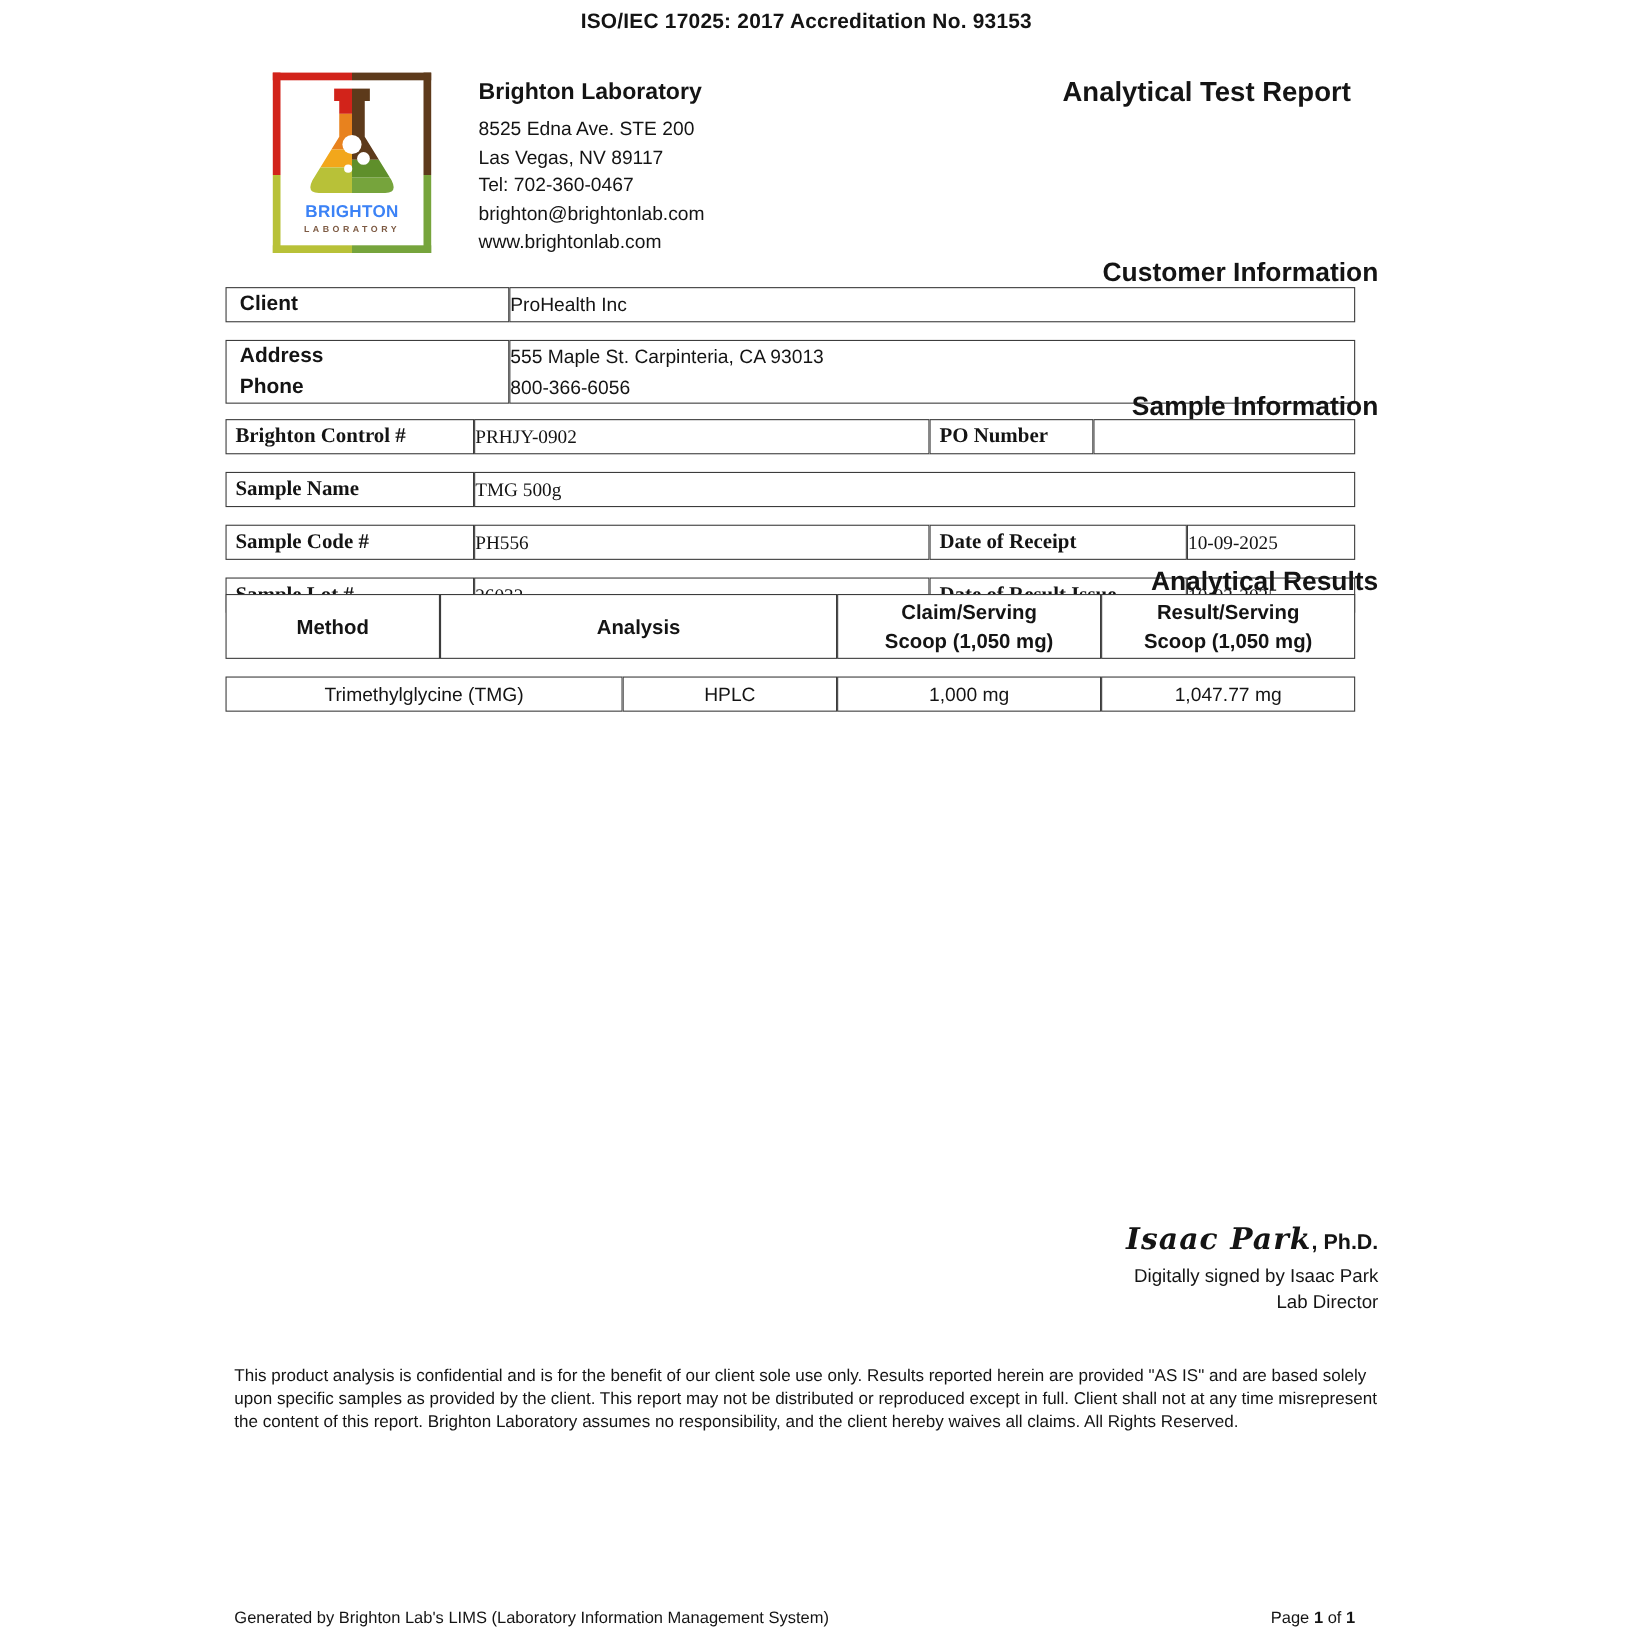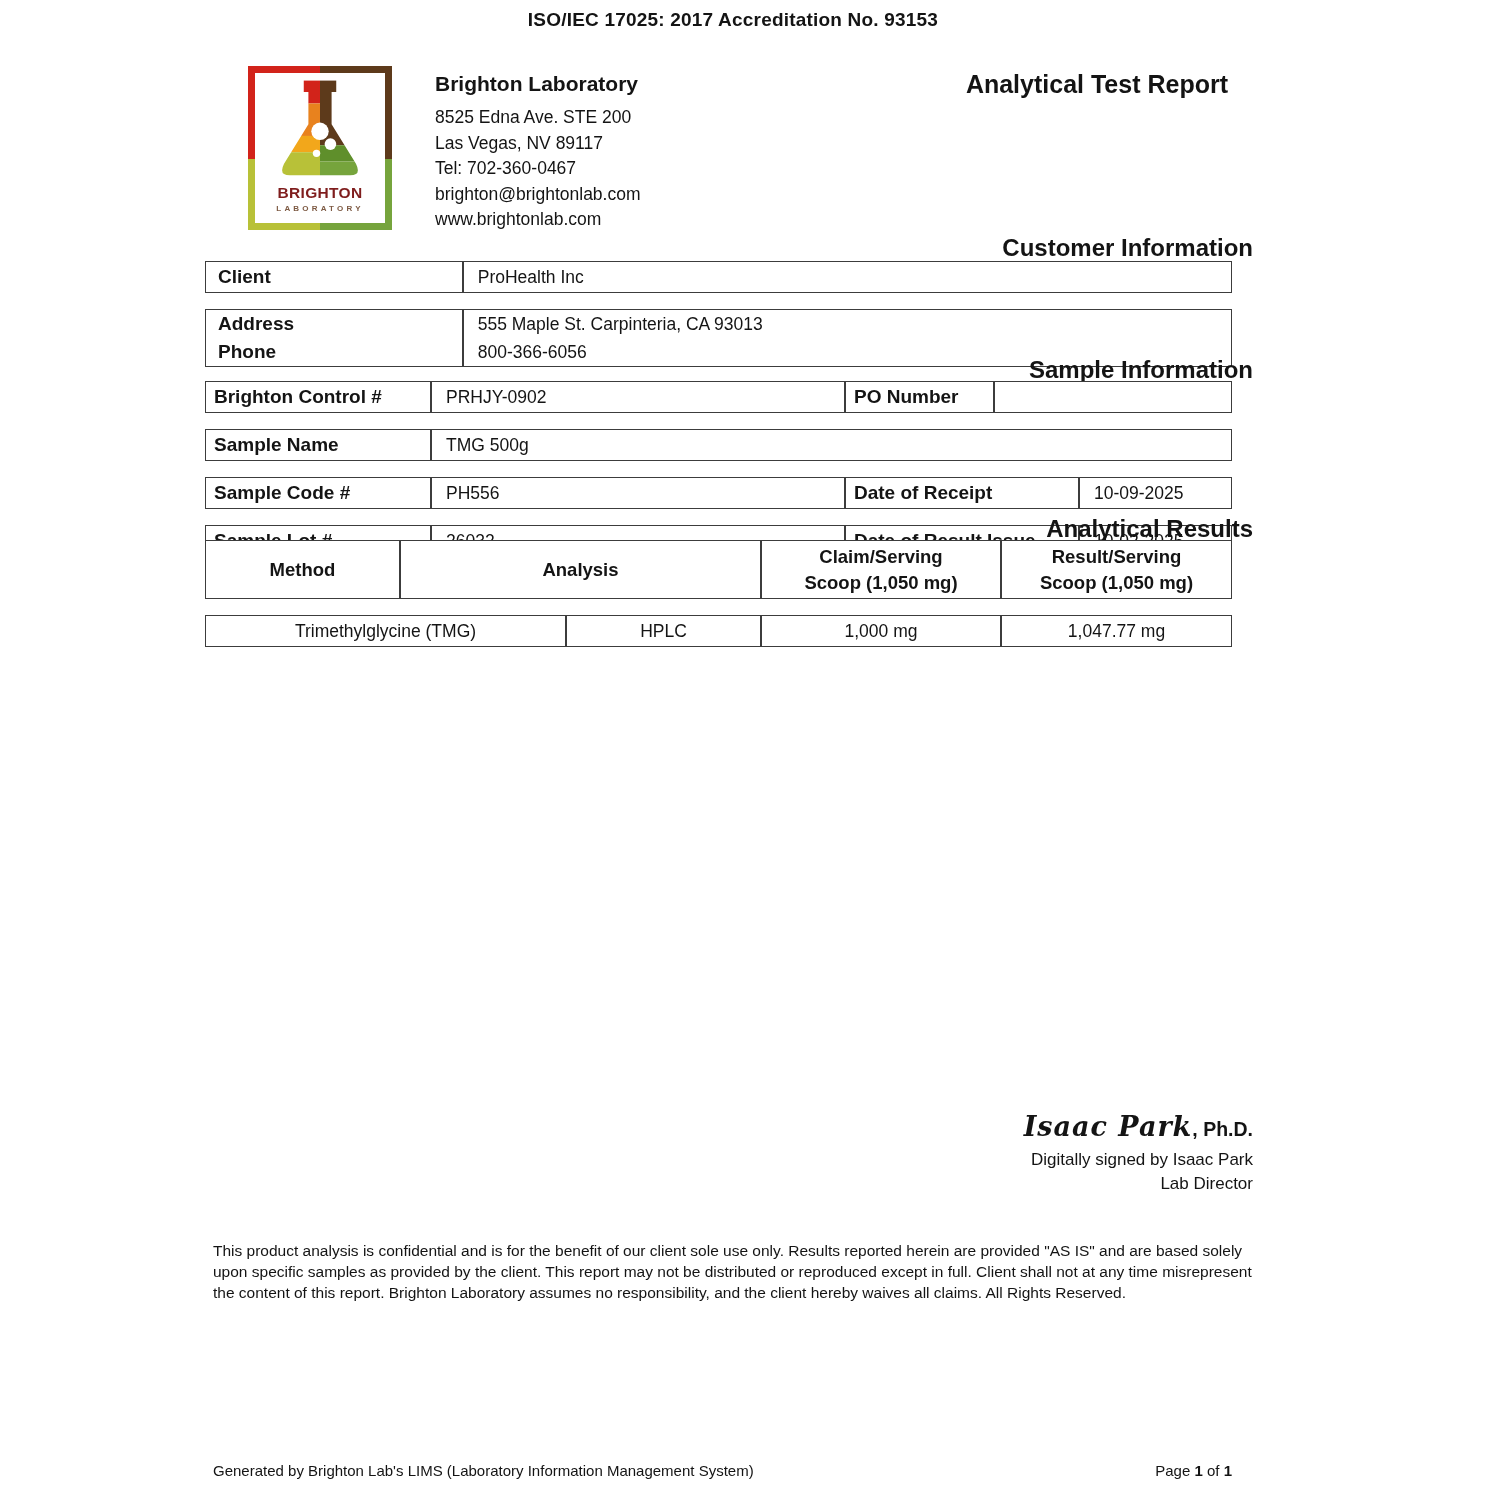--- a/index.html
+++ b/index.html
@@ -15,49 +15,49 @@
 
   
   .logo { position:absolute; left:248px; top:66px; width:144px; height:164px; background:#fff; }
   .lg-edge { position:absolute; }
   .lg-top    { top:0; left:0; right:0; height:7px; background:linear-gradient(to right,#d2231a 50%,#5d3a1b 50%); }
   .lg-bottom { bottom:0; left:0; right:0; height:7px; background:linear-gradient(to right,#b8c138 50%,#76a43c 50%); }
   .lg-left   { top:0; bottom:0; left:0; width:7px; background:linear-gradient(to bottom,#d2231a 57%,#b8c138 57%); }
   .lg-right  { top:0; bottom:0; right:0; width:7px; background:linear-gradient(to bottom,#5d3a1b 57%,#76a43c 57%); }
   .flask-wrap { position:absolute; top:14px; left:50%; transform:translateX(-50%); width:116px; height:100px; }
   .logo-brand { position:absolute; top:118px; left:0; width:100%; text-align:center;
-    color:#7f1d1d; font-weight:bold; font-size:15.5px; letter-spacing:0.3px; }
+    color:#3b82f6; font-weight:bold; font-size:15.5px; letter-spacing:0.3px; }
   .logo-sub { position:absolute; top:138px; left:0; width:100%; text-align:center;
     color:#7d5a43; font-weight:bold; font-size:8px; letter-spacing:3.2px; }
 
   
   .lab-info { position:absolute; left:435px; top:72px; }
   .lab-name { font-size:21px; font-weight:bold; margin-bottom:9px; }
   .lab-line { font-size:17.5px; line-height:25.5px; }
   .report-title { position:absolute; top:70px; left:790px; width:438px;
     text-align:right; font-size:25px; font-weight:bold; }
 
   
   .section-title { position:absolute; left:213px; width:1040px; text-align:right;
     font-size:24px; font-weight:bold; }
   .st-customer { top:234px; }
   .st-sample   { top:356px; }
   .st-results  { top:515px; }
 
   
   .tbl { position:absolute; left:205px; width:1027px; }
   .t-customer { top:261px; }
-  .t-sample   { top:381px; }
+  .t-sample   { top:381px;font-family:Liberation Serif, serif; }
   .t-results  { top:540px; }
   .trow { display:flex; }
   .trow + .trow { margin-top:16px; }
   .tcell { border:1.5px solid #3c3c3c; background:#fff; display:flex; align-items:center; overflow:hidden; }
   .h32 { height:32px; } .h58 { height:58px; } .h59 { height:59px; }
   .lbl { font-weight:bold; font-size:19px; padding-left:8px; }
-  .val { font-size:17.5px; padding-left:14px; }
+  .val { font-size:17.5px; padding-left:0; }
   .ctr { justify-content:center; font-size:17.5px; padding:0; }
   .rh  { justify-content:center; font-weight:bold; font-size:18.5px; text-align:center;
          flex-direction:column; line-height:26px; }
   .ml  { flex-direction:column; justify-content:center; align-items:flex-start; }
   .ml div { line-height:28px; }
   
   .cw1{width:268px;padding-left:12px;} .cw2{width:801px;}
   
   .sw1{width:226px;} .sw2{width:414px;} .sw3{width:149px;} .sw4{width:238px;}
   .sw3b{width:234px;} .sw4b{width:153px;}

